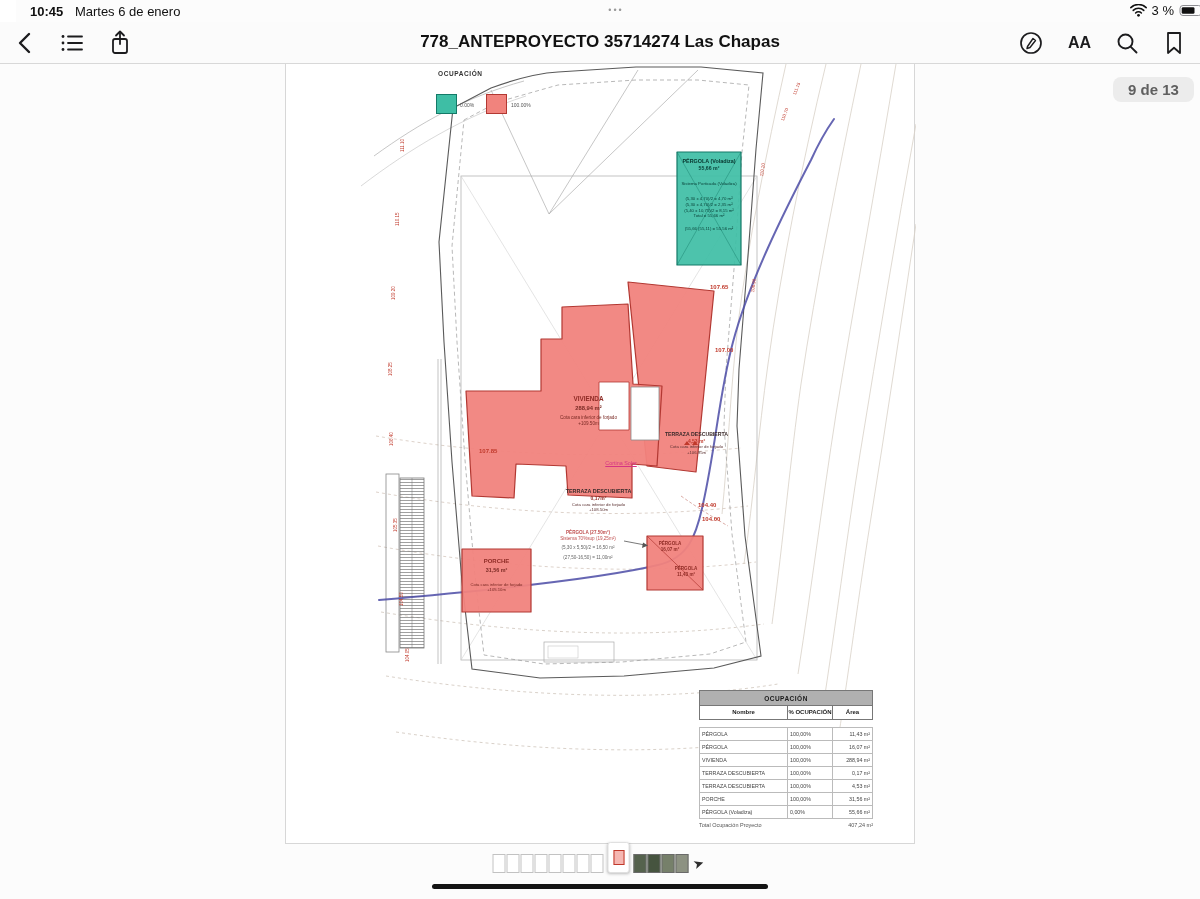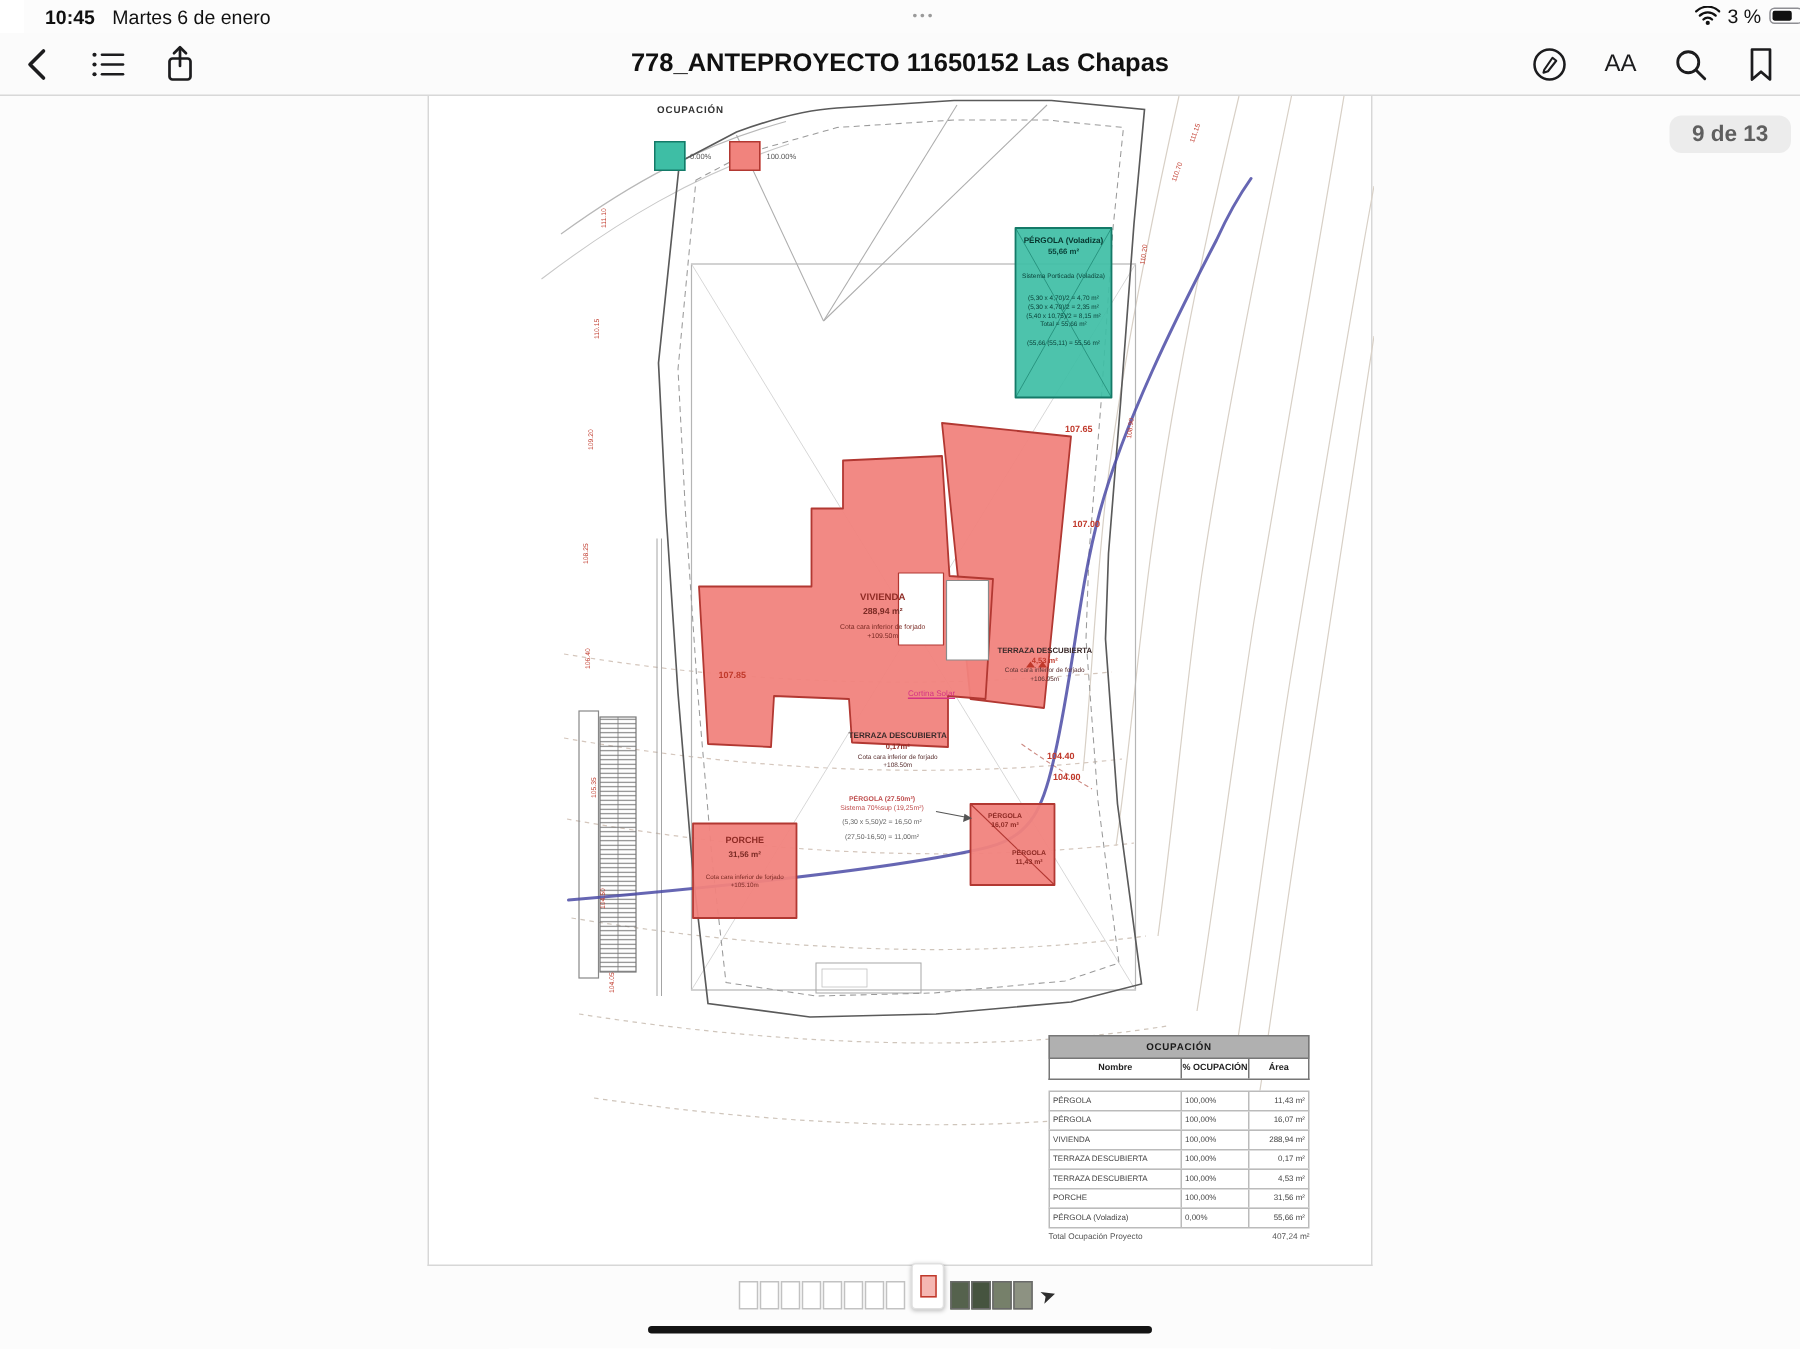--- a/index.html
+++ b/index.html
@@ -12,21 +12,21 @@
   .sb-left .t { font-weight:700; margin-right:8px; }
   .sb-center { position:absolute; left:0; right:0; top:5px; text-align:center; font-size:9px; color:#9a9a9a; letter-spacing:2px; }
   .sb-right { position:absolute; right:10px; top:3px; display:flex; align-items:center; gap:5px; font-size:13px; color:#111; }
 
   
   .toolbar { position:absolute; top:22px; left:0; width:100%; height:42px; background:#fbfbfb; border-bottom:1px solid #d8d8d8; }
   .tb-left { position:absolute; left:14px; top:7px; display:flex; gap:24px; align-items:center; }
   .tb-right { position:absolute; right:16px; top:7px; display:flex; gap:24px; align-items:center; }
   .toolbar button { background:none; border:none; padding:0; cursor:pointer; color:#1c1c1e; height:28px; display:flex; align-items:center; }
   .tb-title { position:absolute; left:0; right:0; top:10px; text-align:center; font-size:17px; font-weight:700; color:#111; pointer-events:none; }
-  #text-size-btn { font-size:16px; font-weight:400; font-family:"Liberation Sans",sans-serif; }
+  #text-size-btn { font-size:16px; font-weight:700; font-family:"Liberation Sans",sans-serif; }
 
   
   .content { position:absolute; top:64px; left:0; width:1200px; height:835px; background:#fcfcfc; }
   .page-indicator { position:absolute; left:1113px; top:13px; background:#ececec; color:#5f5f5f; font-size:15px; font-weight:600; padding:4px 15px; border-radius:8px; }
   .page { position:absolute; left:285px; top:0; width:630px; height:780px; background:#fff; border:1px solid #d7d7d7; border-top:none; }
   .page svg { position:absolute; left:0; top:0; }
 
   
   .legend-title { position:absolute; left:152px; top:6px; font-size:6.5px; letter-spacing:.6px; color:#333; font-weight:600; }
   .legend-swatch { position:absolute; width:21px; height:20px; }
@@ -137,21 +137,21 @@
         </svg>
       </button>
       <button>
         <svg width="24" height="28" viewBox="0 0 24 28">
           <rect x="5" y="10" width="14" height="14" rx="2" fill="none" stroke="#1c1c1e" stroke-width="1.8"></rect>
           <line x1="12" y1="3" x2="12" y2="15" stroke="#1c1c1e" stroke-width="1.8" stroke-linecap="round"></line>
           <polyline points="8,6.5 12,2.5 16,6.5" fill="none" stroke="#1c1c1e" stroke-width="1.8" stroke-linecap="round" stroke-linejoin="round"></polyline>
         </svg>
       </button>
     </div>
-    <div class="tb-title">778_ANTEPROYECTO 11650152 Las Chapas</div>
+    <div class="tb-title">778_ANTEPROYECTO 35714274 Las Chapas</div>
     <div class="tb-right">
       <button>
         <svg width="26" height="26" viewBox="0 0 26 26">
           <circle cx="13" cy="13" r="10" fill="none" stroke="#1c1c1e" stroke-width="1.7"></circle>
           <path d="M9.5,16.5 L15,8.5 L17.5,10.5 L12,17.5 L9,18.5 Z" fill="none" stroke="#1c1c1e" stroke-width="1.4" stroke-linejoin="round"></path>
         </svg>
       </button>
       <button id="text-size-btn">AA</button>
       <button>
         <svg width="25" height="25" viewBox="0 0 25 25">

